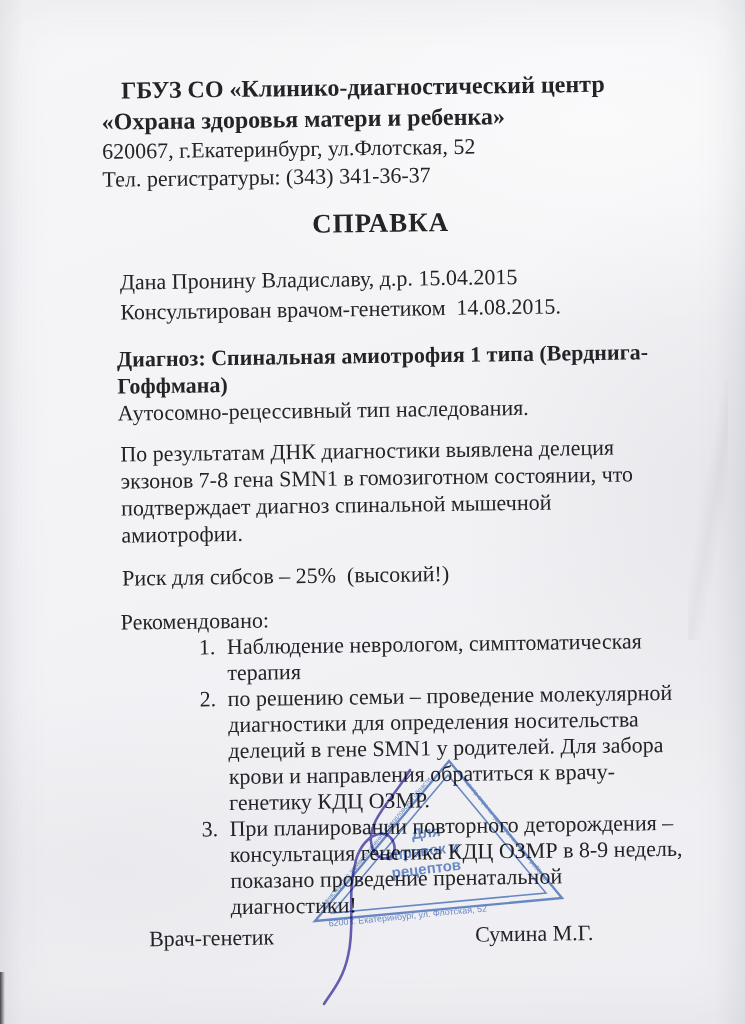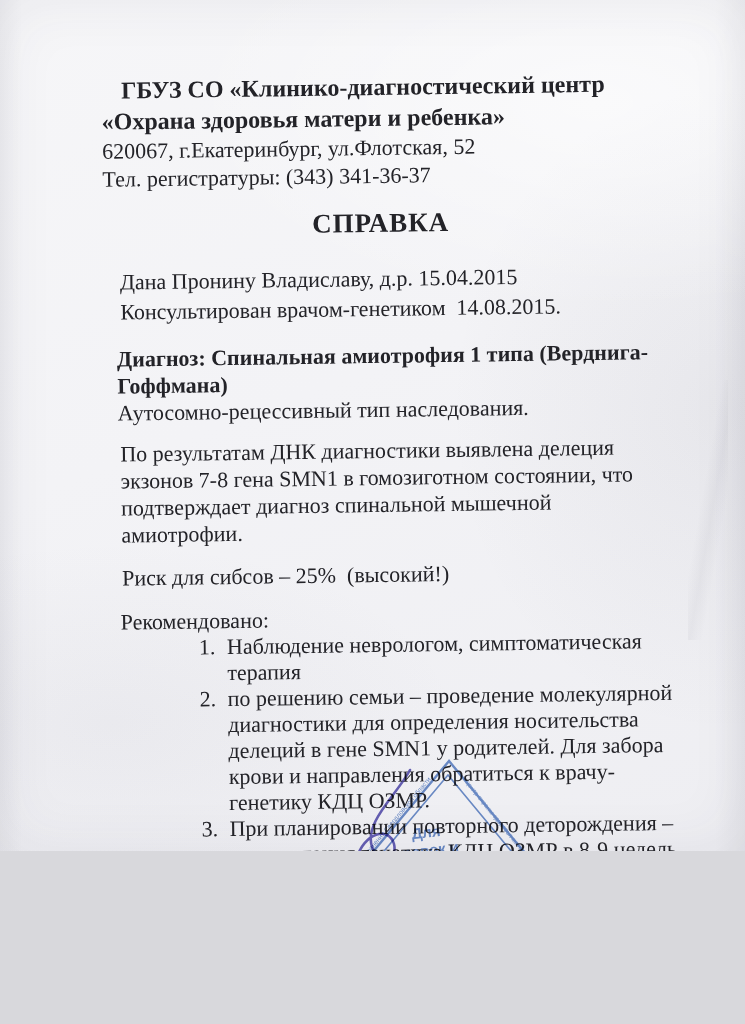--- a/index.html
+++ b/index.html
@@ -2,21 +2,21 @@
 <html lang="ru"><head>
 <meta charset="utf-8">
 <style>
   html,body{margin:0;padding:0;}
   body{
     width:745px;height:1024px;overflow:hidden;
     font-family:"Liberation Serif", serif;
     background:#d8d8dc;
   }
   .page{
-    position:relative;width:745px;height:851px;overflow:hidden;
+    position:relative;width:745px;height:1024px;overflow:hidden;
     background:
       radial-gradient(ellipse 600px 300px at 80% 12%, rgba(255,255,255,.55), rgba(255,255,255,0) 70%),
       radial-gradient(ellipse 500px 260px at 15% 85%, rgba(120,120,140,.06), rgba(120,120,140,0) 70%),
       radial-gradient(ellipse 420px 500px at 97% 48%, rgba(90,90,110,.07), rgba(90,90,110,0) 65%),
       linear-gradient(90deg, rgba(80,80,95,.05) 0%, rgba(80,80,95,0) 3%, rgba(80,80,95,0) 96%, rgba(80,80,95,.06) 100%),
       linear-gradient(160deg,#f6f6f8 0%,#f3f3f6 45%,#eeeef2 100%);
     box-shadow:inset 0 0 60px rgba(60,60,80,.07);
     color:#232328;
   }
   .content{

